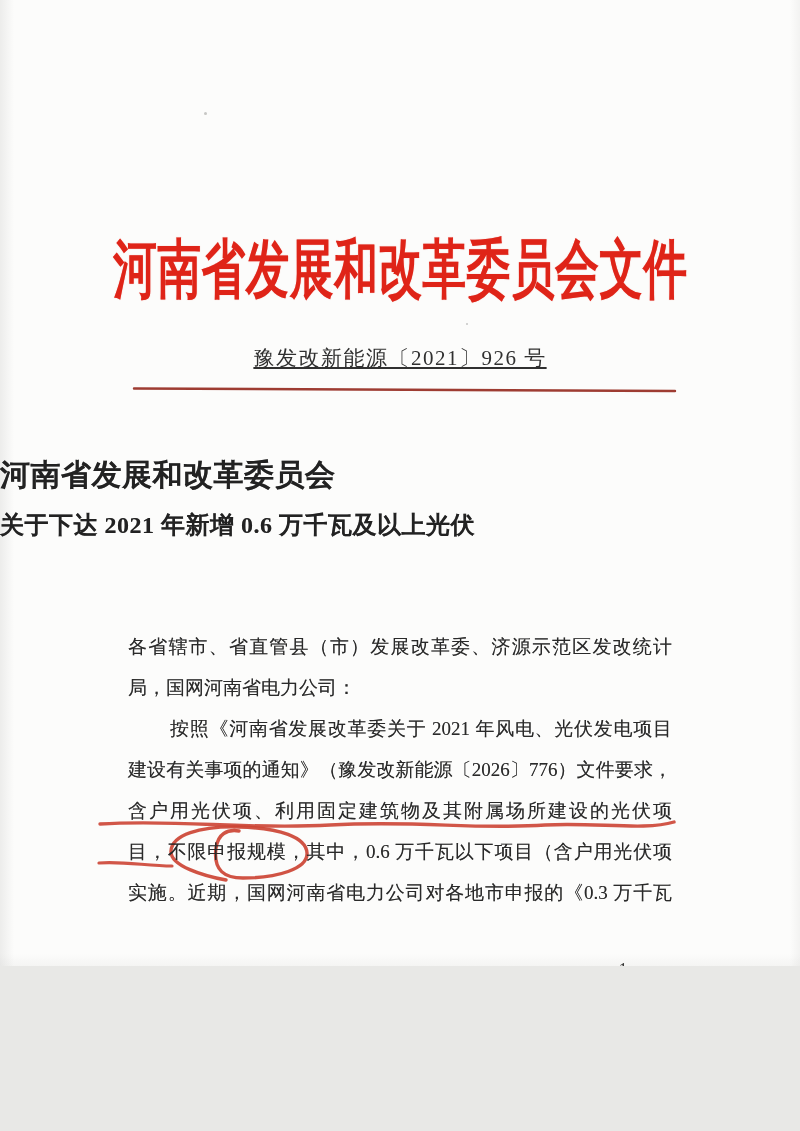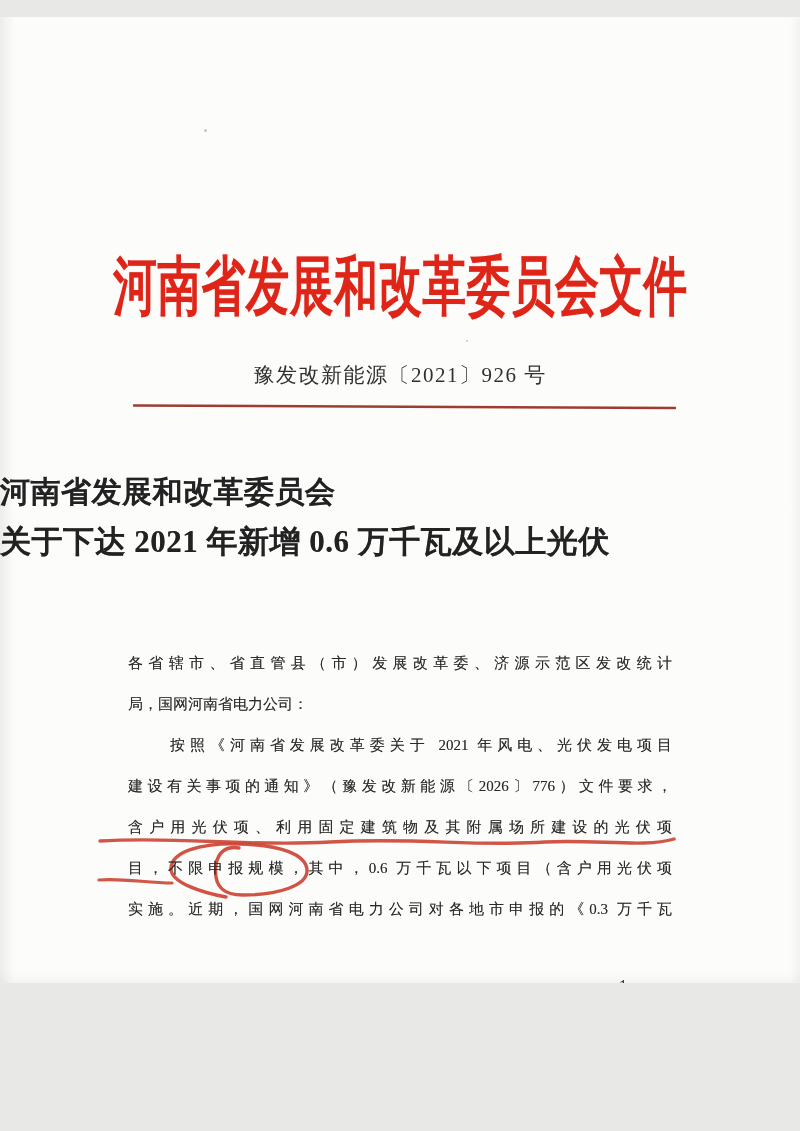--- a/index.html
+++ b/index.html
@@ -1,20 +1,20 @@
 <!DOCTYPE html>
 <html><head>
 <meta charset="utf-8">
 <style>
   html,body{margin:0;padding:0;}
   body{background:#e8e8e6;}
   .page{
     position:relative;
     width:800px;height:966px;
-    margin:17px auto;
+    margin:0 auto;
     background:#fcfcfb;
     overflow:hidden;
     font-family:"Liberation Serif","DejaVu Serif",serif;
     color:#2b2b2b;
   }
   
   .page::before{
     content:"";position:absolute;inset:0;pointer-events:none;
     background:
       linear-gradient(90deg, rgba(190,190,188,0.25) 0px, rgba(190,190,188,0.0) 14px),
@@ -36,36 +36,37 @@
     letter-spacing:1px;
     transform:scaleX(0.68);transform-origin:center;
     text-shadow:0 0 1px rgba(224,36,24,0.55);
   }
 
   
   .doc-number{
     position:absolute;top:344px;left:0;width:800px;
     text-align:center;font-size:21px;letter-spacing:1.5px;
     color:#303030;
+    text-decoration:underline;
   }
 
   
   .doc-title{
     position:absolute;top:450px;left:0;width:800px;
     font-weight:bold;
     font-size:30px;line-height:50px;letter-spacing:0.5px;
     color:#222;
     text-shadow:0 0 0.5px rgba(0,0,0,0.45);
   }
-  .doc-title .t2{font-size:31px;}
+  .doc-title .t2{font-size:24px;}
 
   
   .body-block{
     position:absolute;top:626px;left:128px;width:544px;
-    font-size:15px;color:#2a2a2a;
+    font-size:19px;color:#2a2a2a;
     text-shadow:0 0 0.4px rgba(0,0,0,0.4);
   }
   .bline{
     height:41px;line-height:41px;
     text-align:justify;text-align-last:justify;
     white-space:nowrap;overflow:visible;
   }
   .bline.short{text-align:left;text-align-last:left;font-family:Liberation Serif, serif;}
   .bline.indent{padding-left:42px;}
 

